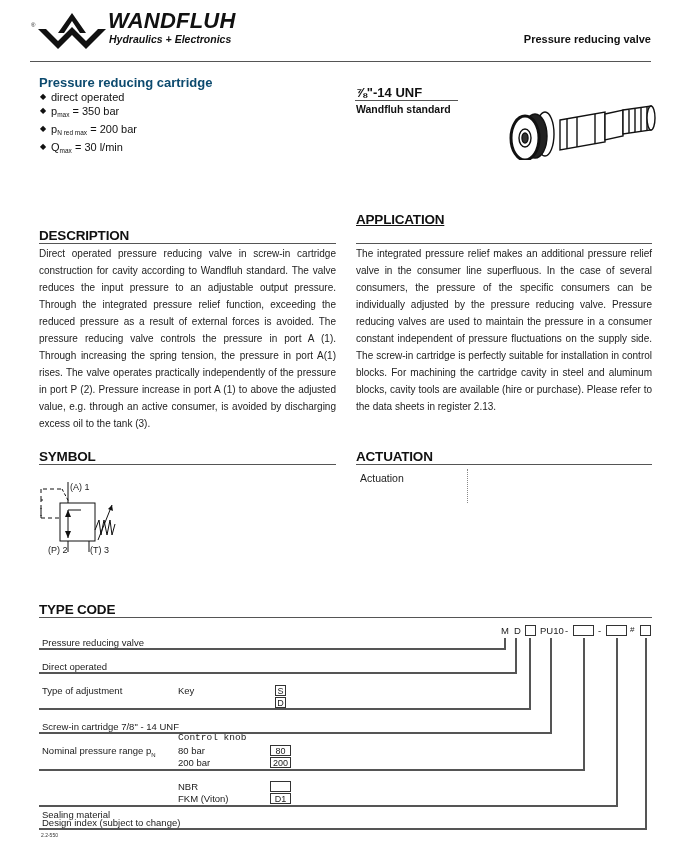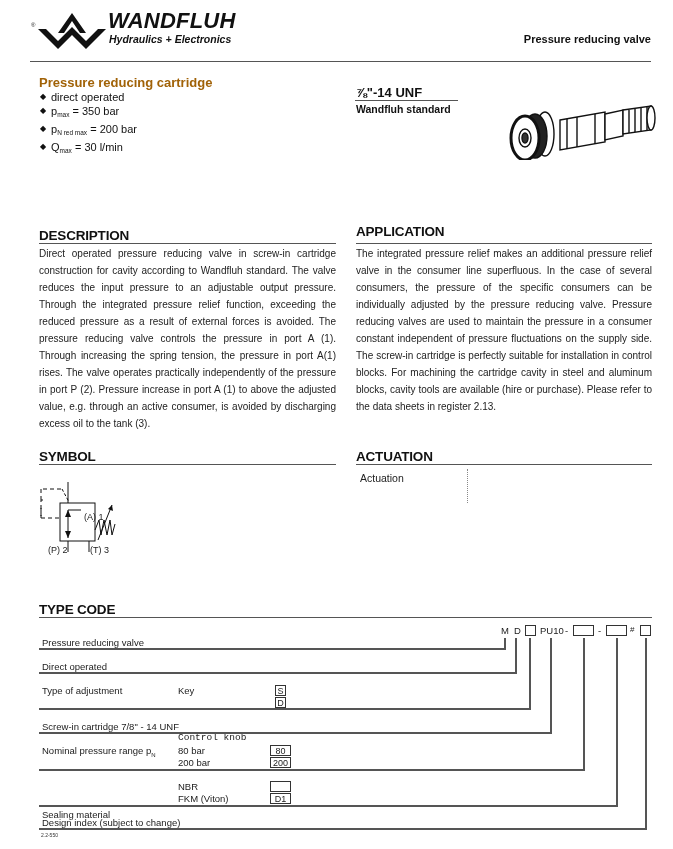--- a/index.html
+++ b/index.html
@@ -9,21 +9,21 @@
 
   
   .logo-mark { left: 38px; top: 11px; width: 68px; height: 38px; }
   .logo-reg { left: 31px; top: 22px; font-size: 6px; color: #222; }
   .logo-name { left: 108px; top: 9px; font-size: 22px; font-weight: bold; font-style: italic; letter-spacing: 0.2px; color: #111; line-height: 24px; }
   .logo-sub { left: 109px; top: 33px; font-size: 10.5px; font-style: italic; font-weight: bold; color: #111; line-height: 12px; }
   .header-title { right: 22px; top: 33px; font-size: 11px; font-weight: bold; color: #111; }
   .header-rule { left: 30px; top: 61px; width: 621px; height: 1px; background: #555; }
 
   
-  .prod-title { left: 39px; top: 75px; font-size: 13px; font-weight: bold; color: #a16207; }
+  .prod-title { left: 39px; top: 75px; font-size: 13px; font-weight: bold; color: #0c4a6e; }
   .features { left: 40px; top: 90px; font-size: 11px; line-height: 14px; color: #111; }
   .features li { list-style: none; position: relative; padding-left: 11px; white-space: nowrap; }
   .features li::before { content: "\25C6"; position: absolute; left: 0; top: 0; font-size: 8px; }
   .features sub { font-size: 6.5px; vertical-align: -2px; }
 
   .thread-title { left: 356px; top: 85px; font-size: 13px; font-weight: bold; color: #111; }
   .thread-rule { left: 355px; top: 100px; width: 103px; height: 1px; background: #555; }
   .thread-sub { left: 356px; top: 103px; font-size: 10.5px; font-weight: bold; color: #111; }
   .cartridge { left: 505px; top: 98px; width: 160px; height: 62px; }
 
@@ -90,21 +90,21 @@
     <ellipse cx="20" cy="40" rx="14" ry="22" fill="#fff" stroke-width="3"></ellipse>
     <ellipse cx="20" cy="40" rx="6" ry="9" fill="#fff"></ellipse>
     <ellipse cx="20" cy="40" rx="3" ry="5" fill="#333"></ellipse>
   </g>
 </svg>
 
 <div class="abs sec-title" style="left:39px; top:228px;">DESCRIPTION</div>
 <div class="abs sec-rule" style="left:39px; top:243px; width:297px;"></div>
 <div class="abs para" style="left:39px; top:245px; width:297px;">Direct operated pressure reducing valve in screw-in cartridge construction for cavity according to Wandfluh standard. The valve reduces the input pressure to an adjustable output pressure. Through the integrated pressure relief function, exceeding the reduced pressure as a result of external forces is avoided. The pressure reducing valve controls the pressure in port A (1). Through increasing the spring tension, the pressure in port A(1) rises. The valve operates practically independently of the pressure in port P (2). Pressure increase in port A (1) to above the adjusted value, e.g. through an active consumer, is avoided by discharging excess oil to the tank (3).</div>
 
-<div class="abs sec-title" style="left:356px; top:224px;">APPLICATION</div>
+<div class="abs sec-title" style="left:356px; top:212px;text-decoration:underline;">APPLICATION</div>
 <div class="abs sec-rule" style="left:356px; top:243px; width:296px;"></div>
 <div class="abs para" style="left:356px; top:245px; width:296px;">The integrated pressure relief makes an additional pressure relief valve in the consumer line superfluous. In the case of several consumers, the pressure of the specific consumers can be individually adjusted by the pressure reducing valve. Pressure reducing valves are used to maintain the pressure in a consumer constant independent of pressure fluctuations on the supply side. The screw-in cartridge is perfectly suitable for installation in control blocks. For machining the cartridge cavity in steel and aluminum blocks, cavity tools are available (hire or purchase). Please refer to the data sheets in register 2.13.</div>
 
 <div class="abs sec-title" style="left:39px; top:449px;">SYMBOL</div>
 <div class="abs sec-rule" style="left:39px; top:464px; width:297px;"></div>
 <svg class="abs" style="left:38px; top:480px; width:90px; height:80px;" viewBox="0 0 90 80">
   <g stroke="#111" stroke-width="1" fill="none">
     <line x1="30" y1="2" x2="30" y2="23"></line>
     <rect x="22" y="23" width="35" height="38"></rect>
     <polyline points="5,20 3,20 3,38" stroke-dasharray="4,3"></polyline>
@@ -116,21 +116,21 @@
     <polyline points="30,58 30,30 43,30"></polyline>
     <line x1="30" y1="61" x2="30" y2="72"></line>
     <line x1="51" y1="61" x2="51" y2="72"></line>
     <polyline points="57,50 61,40 63,55 66,40 69,55 72,40 74,55 77,44"></polyline>
     <line x1="60" y1="60" x2="74" y2="25"></line>
   </g>
   <polygon points="30,30 27,37 33,37" fill="#111"></polygon>
   <polygon points="30,58 27,51 33,51" fill="#111"></polygon>
   <polygon points="74,25 70,29 75,31" fill="#111"></polygon>
 </svg>
-<div class="abs" style="left:84px; top:482px; font-size:9px; color:#222;margin-top:30px;">(A) 1</div>
+<div class="abs" style="left:70px; top:482px; font-size:9px; color:#222;">(A) 1</div>
 <div class="abs" style="left:48px; top:545px; font-size:9px; color:#222;">(P) 2</div>
 <div class="abs" style="left:90px; top:545px; font-size:9px; color:#222;">(T) 3</div>
 
 <div class="abs sec-title" style="left:356px; top:449px;">ACTUATION</div>
 <div class="abs sec-rule" style="left:356px; top:464px; width:296px;"></div>
 <div class="abs act-label">Actuation</div>
 <div class="abs act-divider"></div>
 <div class="abs act-options">
 </div>
 

